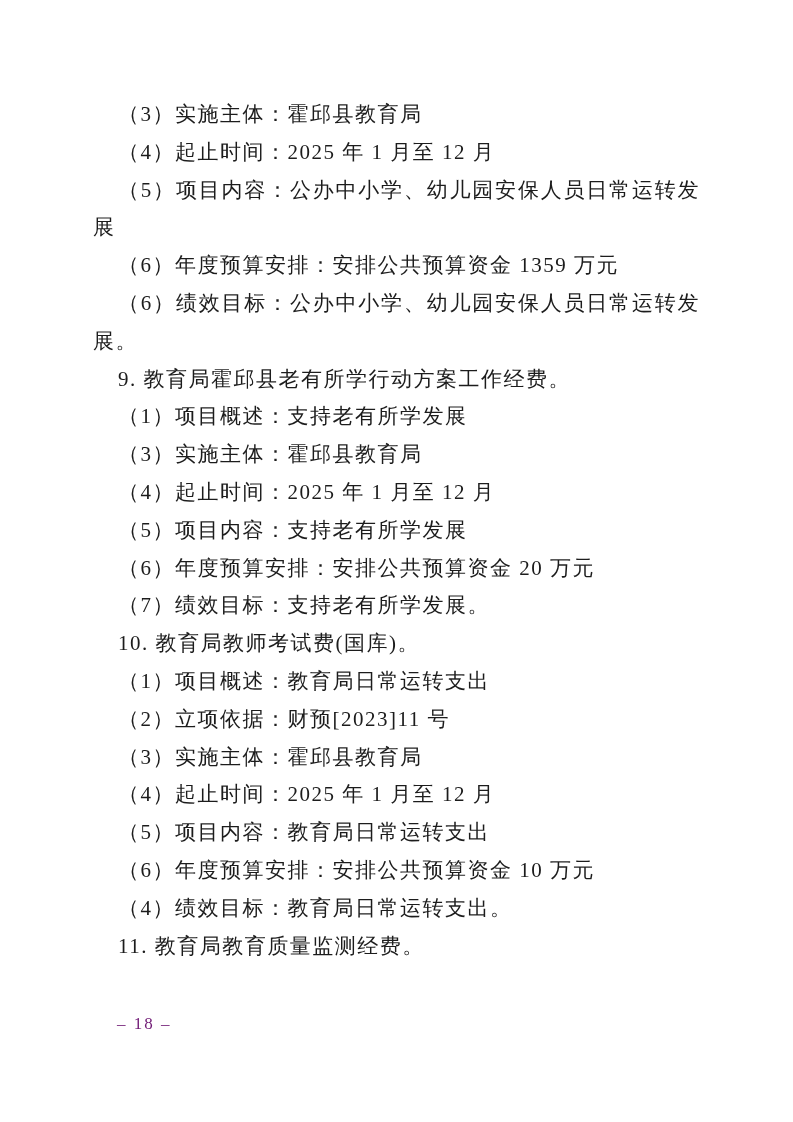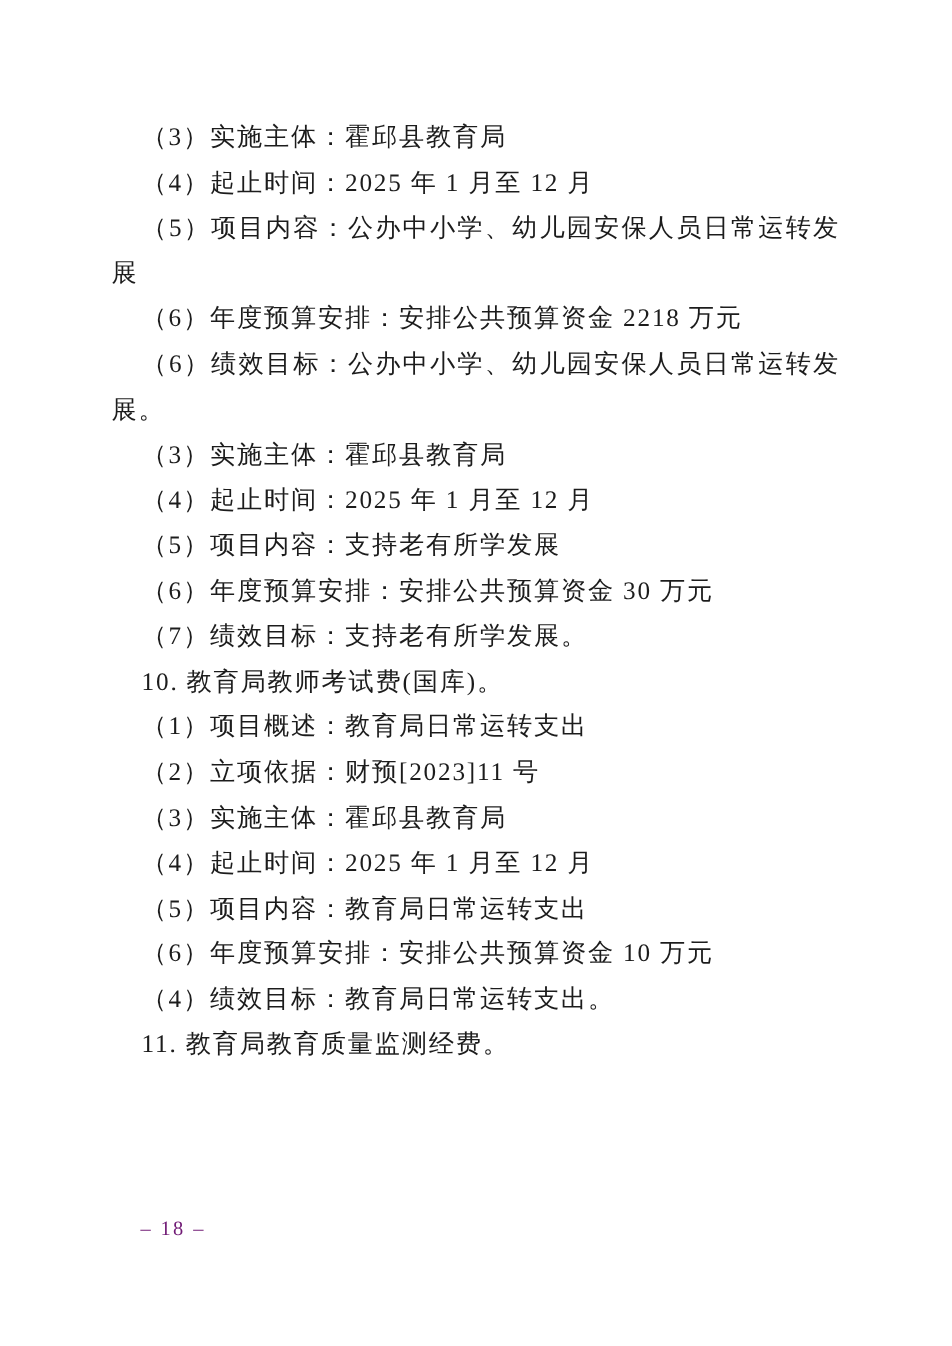--- a/index.html
+++ b/index.html
@@ -41,26 +41,28 @@
   }
 </style>
 </head>
 <body>
 
 <div class="page">
   <div class="doc-body" id="doc-body">
       <p class="para">（3）实施主体：霍邱县教育局</p>
       <p class="para">（4）起止时间：2025 年 1 月至 12 月</p>
       <p class="para">（5）项目内容：公办中小学、幼儿园安保人员日常运转发展</p>
-      <p class="para">（6）年度预算安排：安排公共预算资金 2218 万元</p>
+      <p class="para">（6）年度预算安排：安排公共预算资金 1359 万元</p>
       <p class="para">（6）绩效目标：公办中小学、幼儿园安保人员日常运转发展。</p>
+      <p class="para">9. 教育局霍邱县老有所学行动方案工作经费。</p>
+      <p class="para">（1）项目概述：支持老有所学发展</p>
       <p class="para">（3）实施主体：霍邱县教育局</p>
       <p class="para">（4）起止时间：2025 年 1 月至 12 月</p>
       <p class="para">（5）项目内容：支持老有所学发展</p>
-      <p class="para">（6）年度预算安排：安排公共预算资金 30 万元</p>
+      <p class="para">（6）年度预算安排：安排公共预算资金 20 万元</p>
       <p class="para">（7）绩效目标：支持老有所学发展。</p>
       <p class="para">10. 教育局教师考试费(国库)。</p>
       <p class="para">（1）项目概述：教育局日常运转支出</p>
       <p class="para">（2）立项依据：财预[2023]11 号</p>
       <p class="para">（3）实施主体：霍邱县教育局</p>
       <p class="para">（4）起止时间：2025 年 1 月至 12 月</p>
       <p class="para">（5）项目内容：教育局日常运转支出</p>
       <p class="para">（6）年度预算安排：安排公共预算资金 10 万元</p>
       <p class="para">（4）绩效目标：教育局日常运转支出。</p>
       <p class="para">11. 教育局教育质量监测经费。</p>

